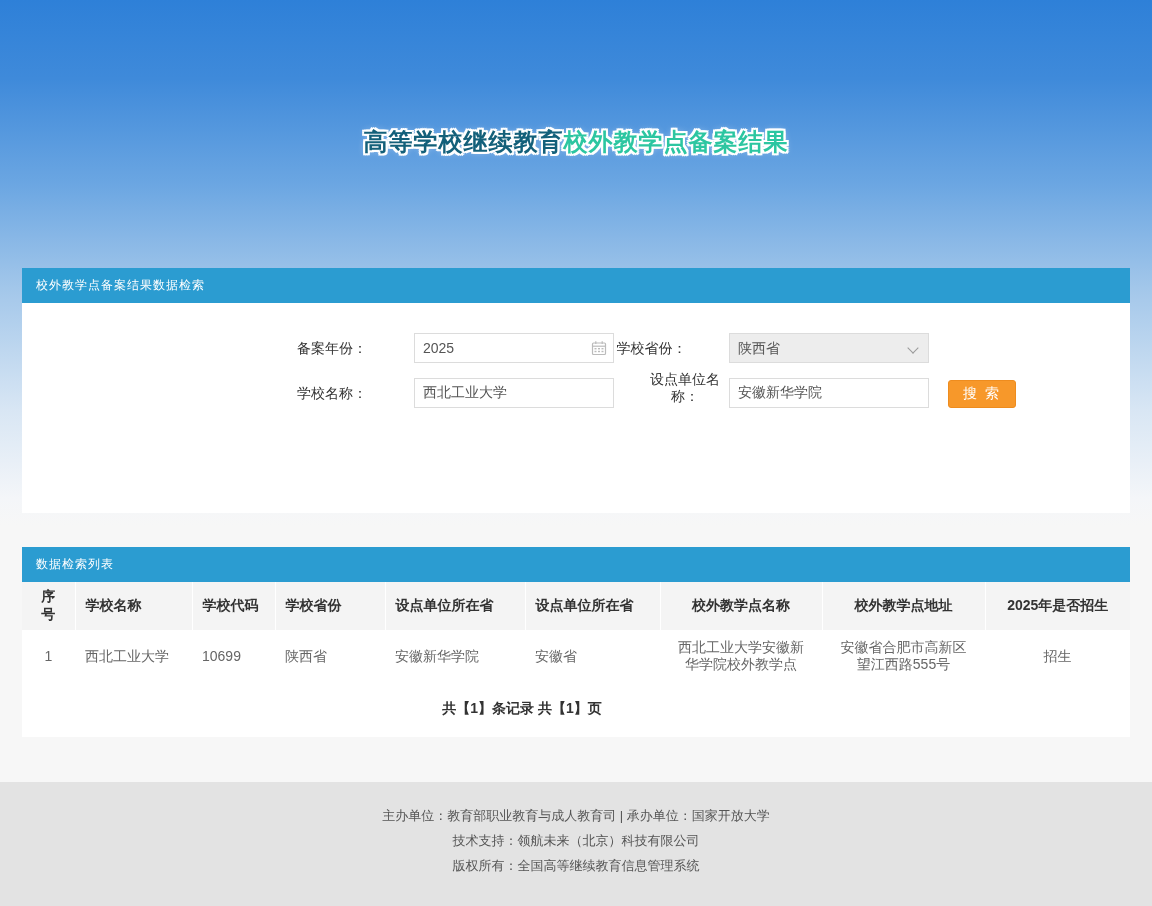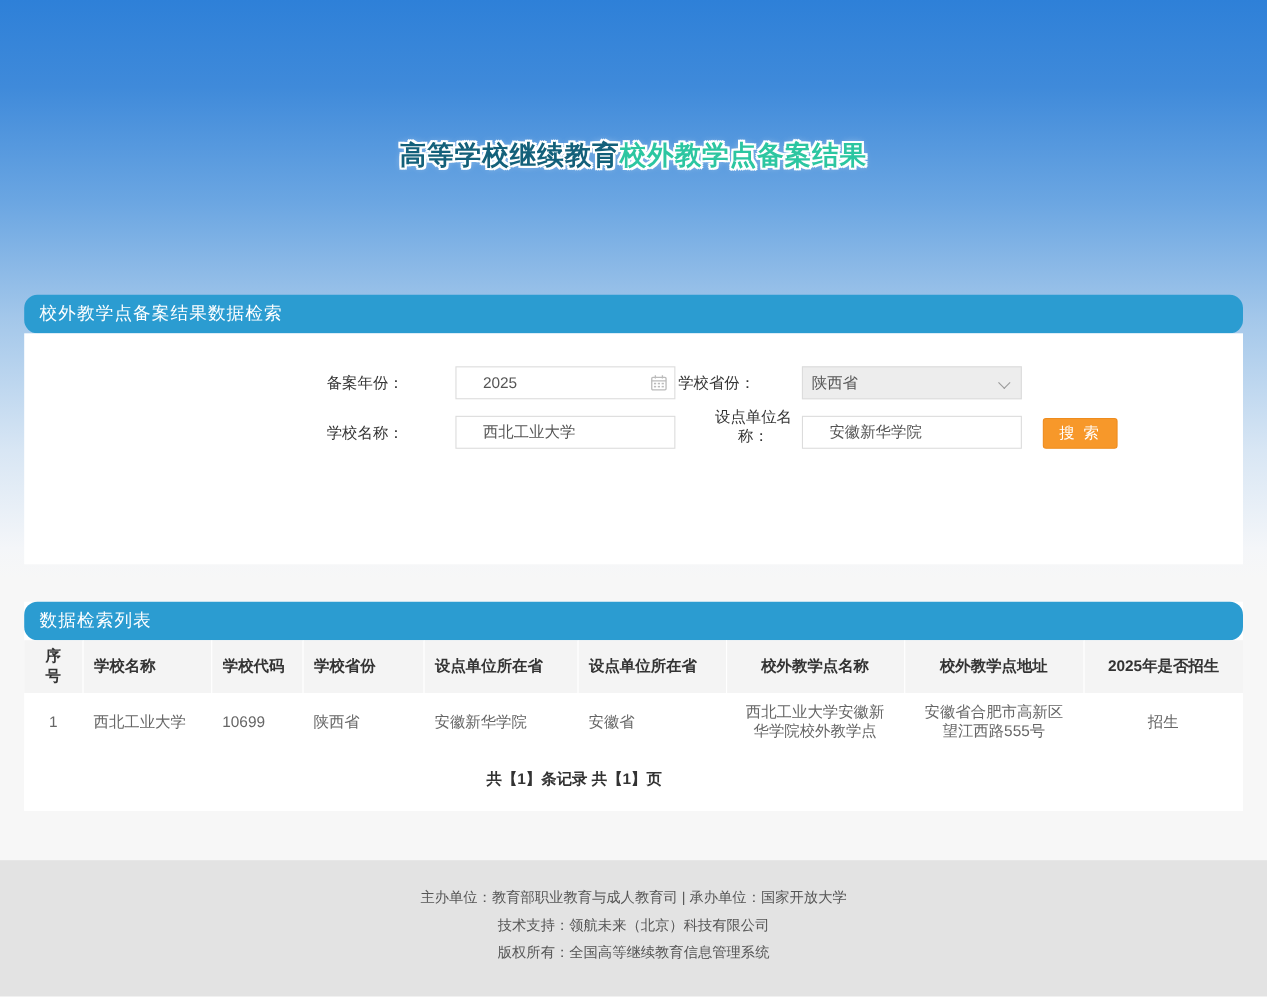--- a/index.html
+++ b/index.html
@@ -39,23 +39,22 @@
   }
   .title .t1 { color: var(--title-dark, #13607a); }
   .title .t2 { color: var(--title-light, #2cc6a1); }
 
   
   .panel { width: 1108px; margin: 0 auto; }
   .search-panel { margin-top: 104px; }
   .panel-head {
     height: 35px; line-height: 35px;
     background: var(--panel-head, #2b9cd1);
-    color: #fff; font-size: 16px; letter-spacing: 1px;
+    color: #fff; font-size: 12px; letter-spacing: 1px;
     padding-left: 14px;
-    border-radius: 12px;
   }
   .panel-body { background: #fff; }
   .search-body { position: relative; height: 210px; }
 
   
   .form-label {
     position: absolute; text-align: center;
     font-size: 14px; color: #333; line-height: 30px;
   }
   .lbl-year   { left: 240px; width: 140px; top: 30px; }
@@ -65,21 +64,21 @@
 
   .field { position: absolute; width: 200px; height: 30px; }
   .fld-year   { left: 392px; top: 30px; }
   .fld-school { left: 392px; top: 75px; }
   .fld-prov   { left: 707px; top: 30px; }
   .fld-unit   { left: 707px; top: 75px; }
 
   .field input {
     width: 100%; height: 100%;
     border: 1px solid #dcdcdc; background: #fff;
-    font-size: 14px; color: #555; padding: 0 26px 0 24px;
+    font-size: 14px; color: #555; padding: 0 26px 0 8px;
     font-family: inherit; outline: none;
   }
   .fld-school input, .fld-unit input { padding-right: 8px; }
   .cal-icon { position: absolute; right: 7px; top: 7px; width: 16px; height: 16px; }
   .cal-icon svg { display: block; }
 
   .select-box {
     width: 100%; height: 100%;
     border: 1px solid #dcdcdc; background: #ededed;
     font-size: 14px; color: #555; line-height: 28px;

